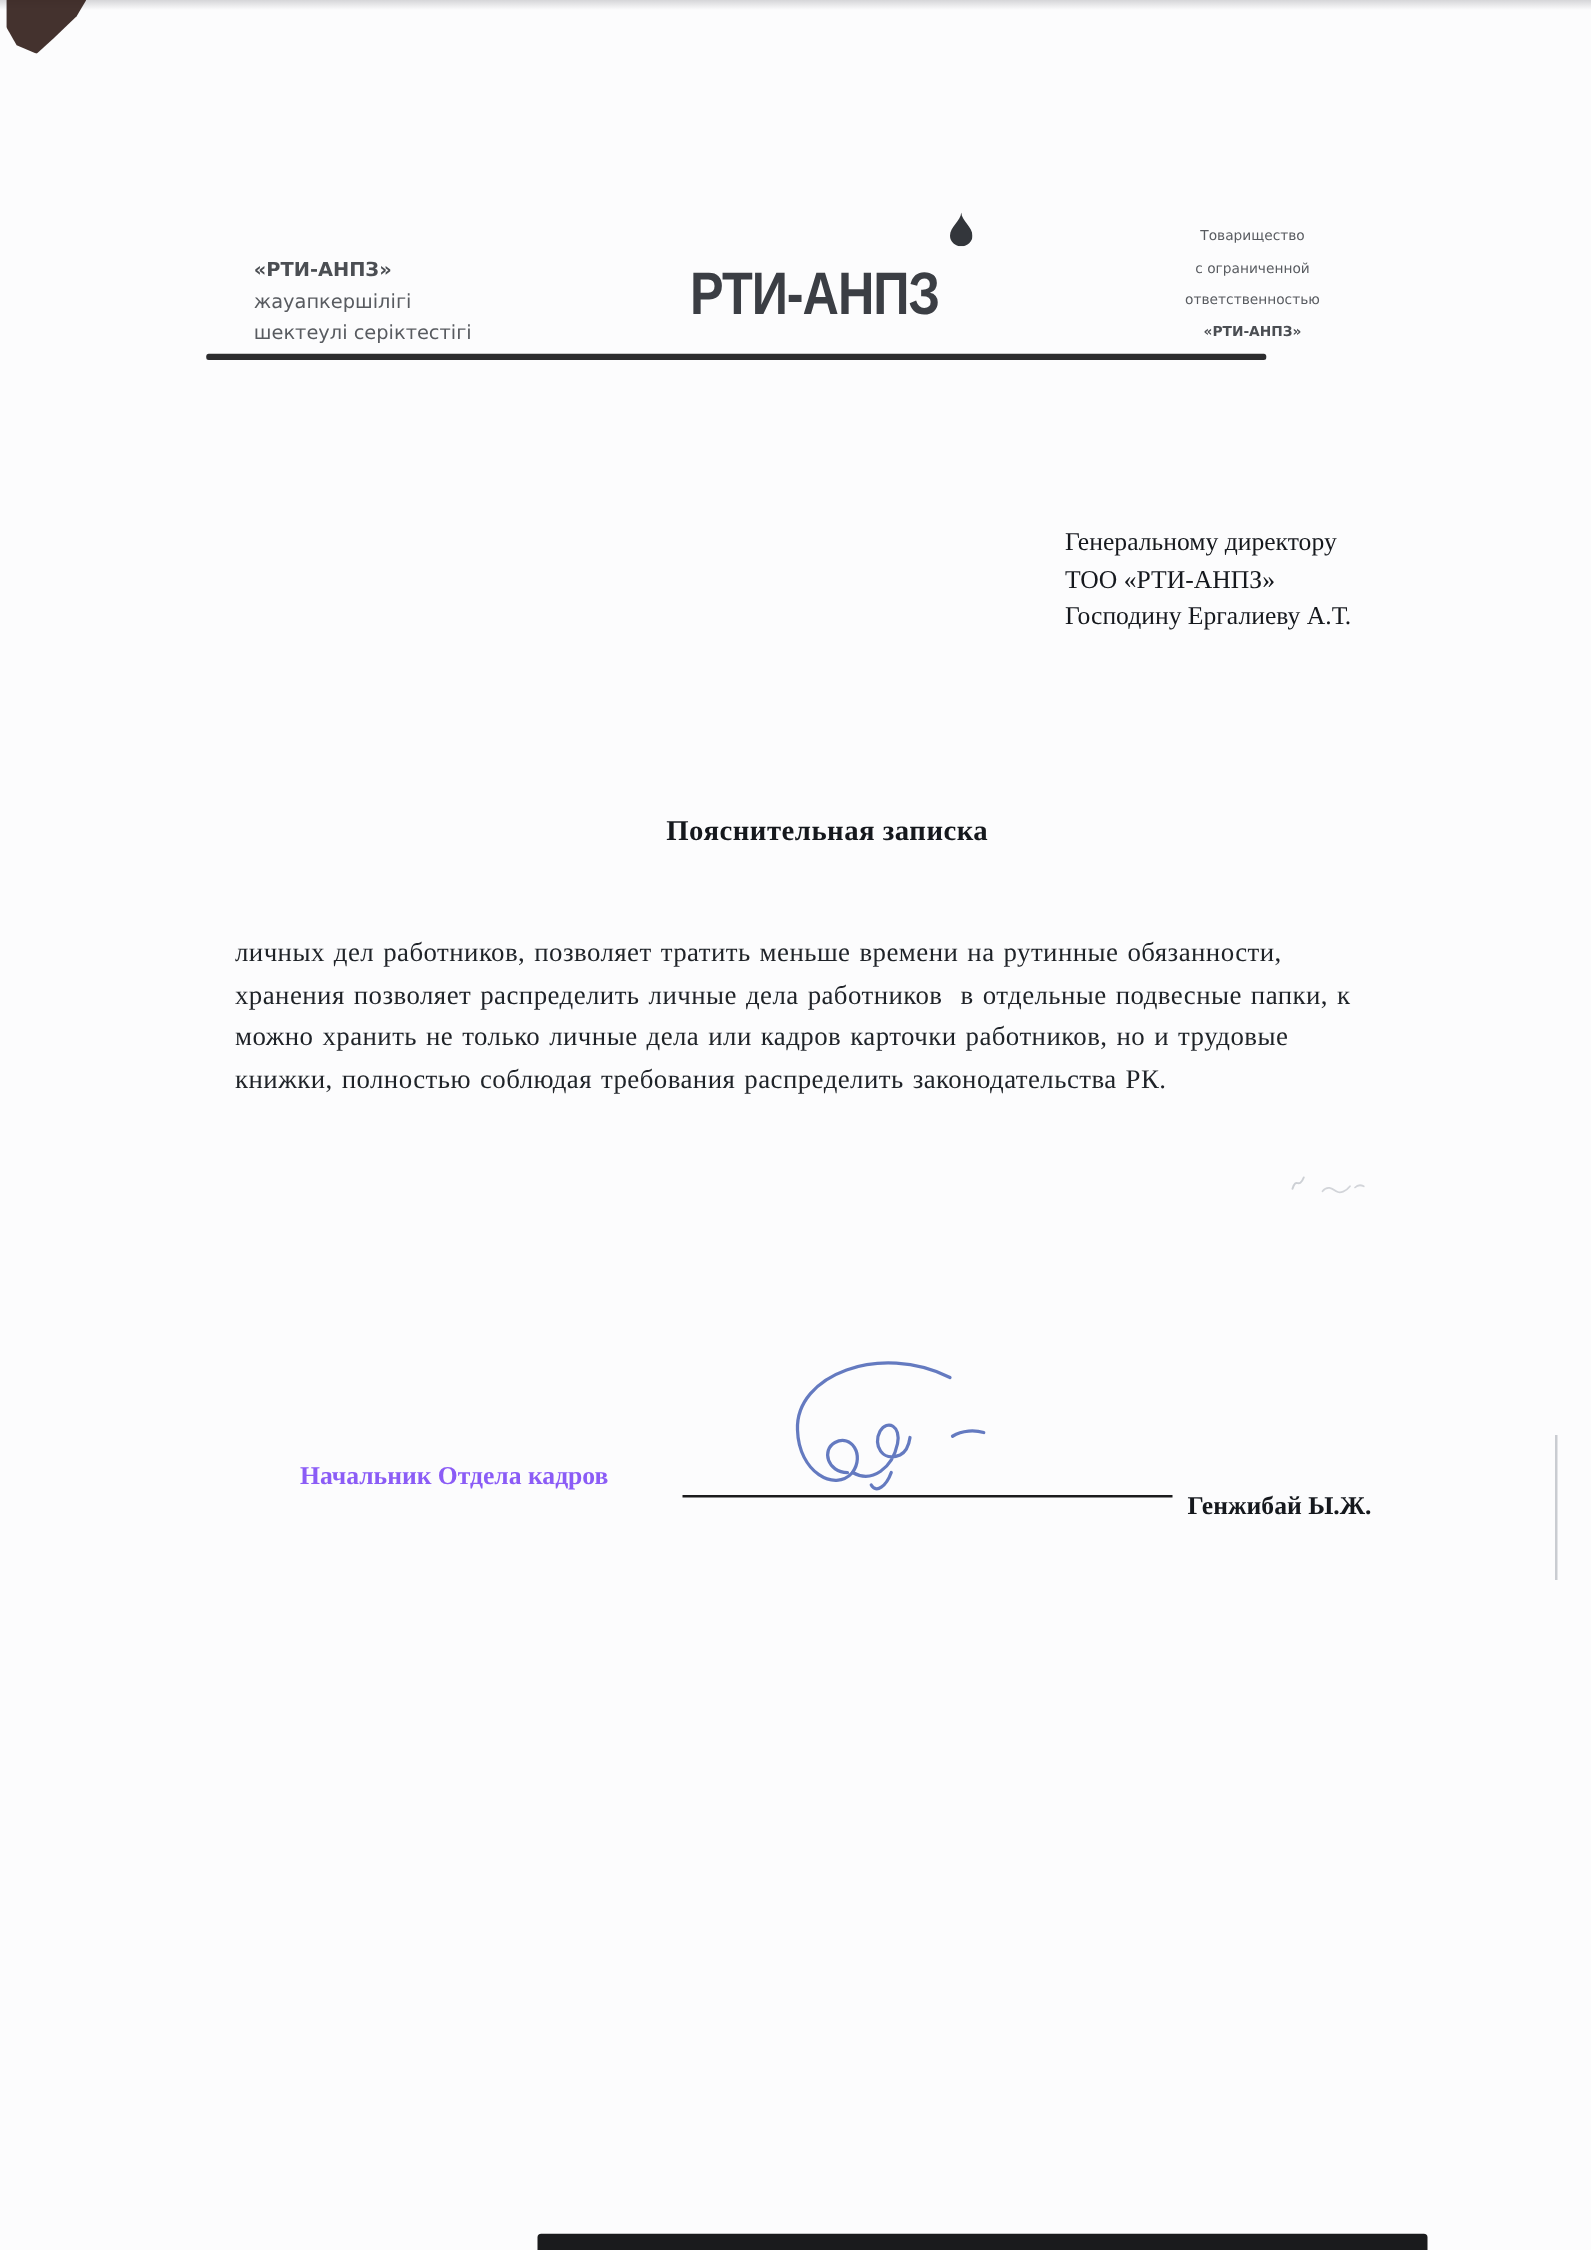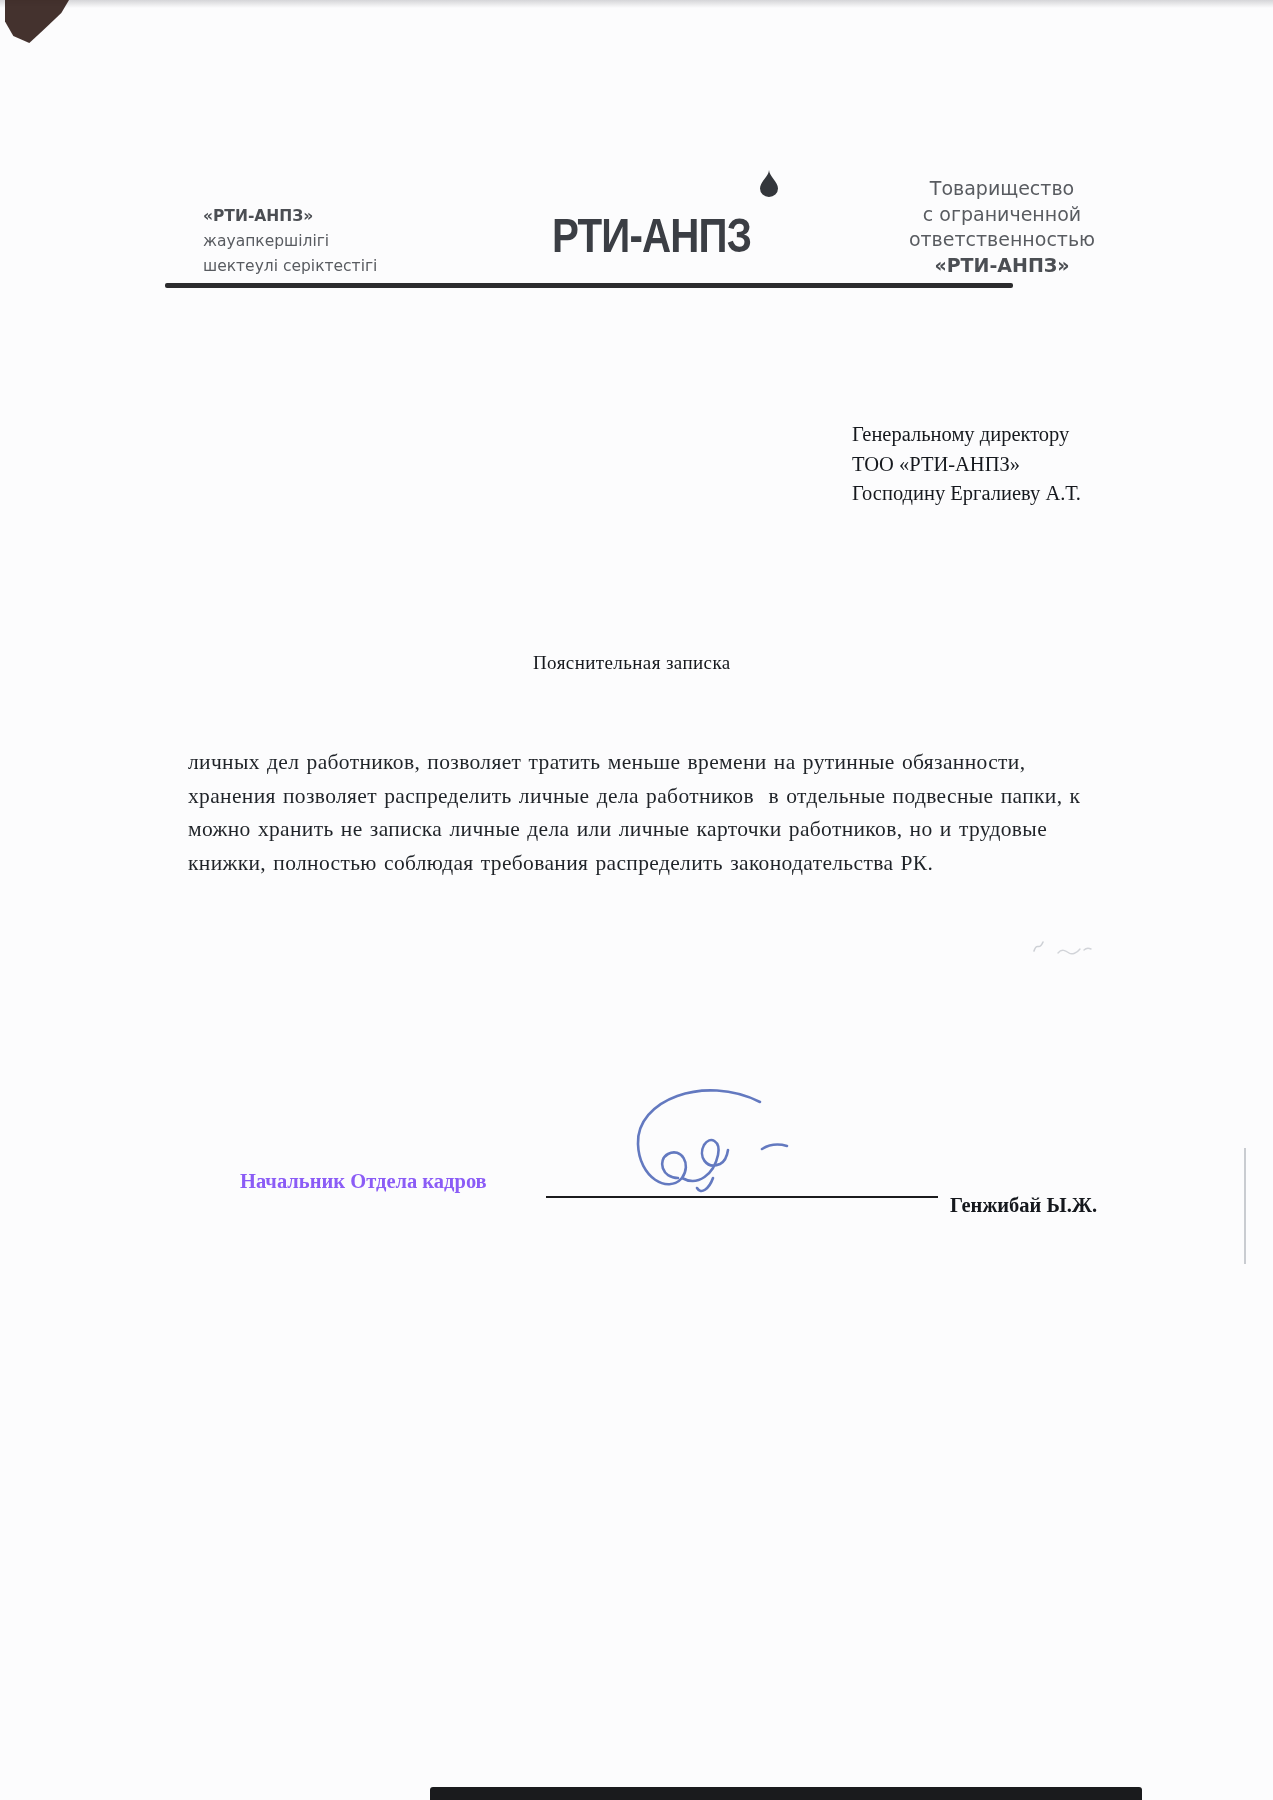--- a/index.html
+++ b/index.html
@@ -34,21 +34,21 @@
   
   .lh-left{
     position:absolute;left:203px;top:204px;width:200px;
     font-family:"DejaVu Sans", sans-serif;
     font-size:15.5px;line-height:25px;color:#585b60;
   }
   .lh-left .b{font-weight:bold;color:#4b4e53;}
   .lh-right{
     position:absolute;left:893px;top:176px;width:218px;
     font-family:"DejaVu Sans", sans-serif;
-    font-size:19px;line-height:25.5px;color:#585b60;text-align:center;
+    font-size:11px;line-height:25.5px;color:#585b60;text-align:center;
   }
   .lh-right .b{font-weight:bold;color:#4b4e53;}
   .logo-wrap{position:absolute;left:552px;top:212px;width:260px;height:60px;}
   .logo-text{
     font-family:"Liberation Sans", sans-serif;
     font-weight:bold;font-size:48px;line-height:48px;
     color:#3b3e44;letter-spacing:-1px;white-space:nowrap;
     transform:scaleX(.84);transform-origin:left top;
   }
   .drop-icon{position:absolute;left:208px;top:-42px;width:18px;height:27px;}
@@ -60,21 +60,21 @@
   
   .addressee{
     position:absolute;left:852px;top:420px;
     font-weight:400;font-size:20.5px;line-height:29.5px;
     color:#15181d;white-space:nowrap;
   }
 
   
   .doc-title{
     position:absolute;left:533px;top:652px;
-    font-weight:400;font-size:19px;color:#15181d;white-space:nowrap;
+    font-weight:700;font-size:23px;color:#15181d;white-space:nowrap;
     letter-spacing:.4px;
   }
 
   
   .body-text{
     position:absolute;left:188px;top:746px;
     font-size:21.5px;line-height:33.6px;
     letter-spacing:.35px;word-spacing:1.5px;
   }
   .body-text .line{white-space:pre;}
@@ -132,21 +132,21 @@
     <div>Генеральному директору</div>
     <div>ТОО «РТИ-АНПЗ»</div>
     <div>Господину Ергалиеву А.Т.</div>
   </div>
 
   <div class="doc-title">Пояснительная записка</div>
 
   <div class="body-text">
     <div class="line">личных дел работников, позволяет тратить меньше времени на рутинные обязанности,</div>
     <div class="line">хранения позволяет распределить личные дела работников  в отдельные подвесные папки, к</div>
-    <div class="line">можно хранить не записка личные дела или личные карточки работников, но и трудовые</div>
+    <div class="line">можно хранить не только личные дела или кадров карточки работников, но и трудовые</div>
     <div class="line">книжки, полностью соблюдая требования распределить законодательства РК.</div>
   </div>
 
   <svg class="pencil-mark" width="72" height="28" viewBox="0 0 72 28">
     <path d="M6,18 C9,8 11,19 15,9" stroke="#a7adb5" stroke-width="1.6" fill="none" stroke-linecap="round"></path>
     <path d="M30,20 c4,-5 8,-2 11,0 c3,2 8,0 11,-4 M56,17 c2,-2 5,-2 7,-1" stroke="#b0b5bc" stroke-width="1.4" fill="none" stroke-linecap="round"></path>
   </svg>
 
   <div class="sig-role">Начальник Отдела кадров</div>
   <div class="sig-line"></div>

